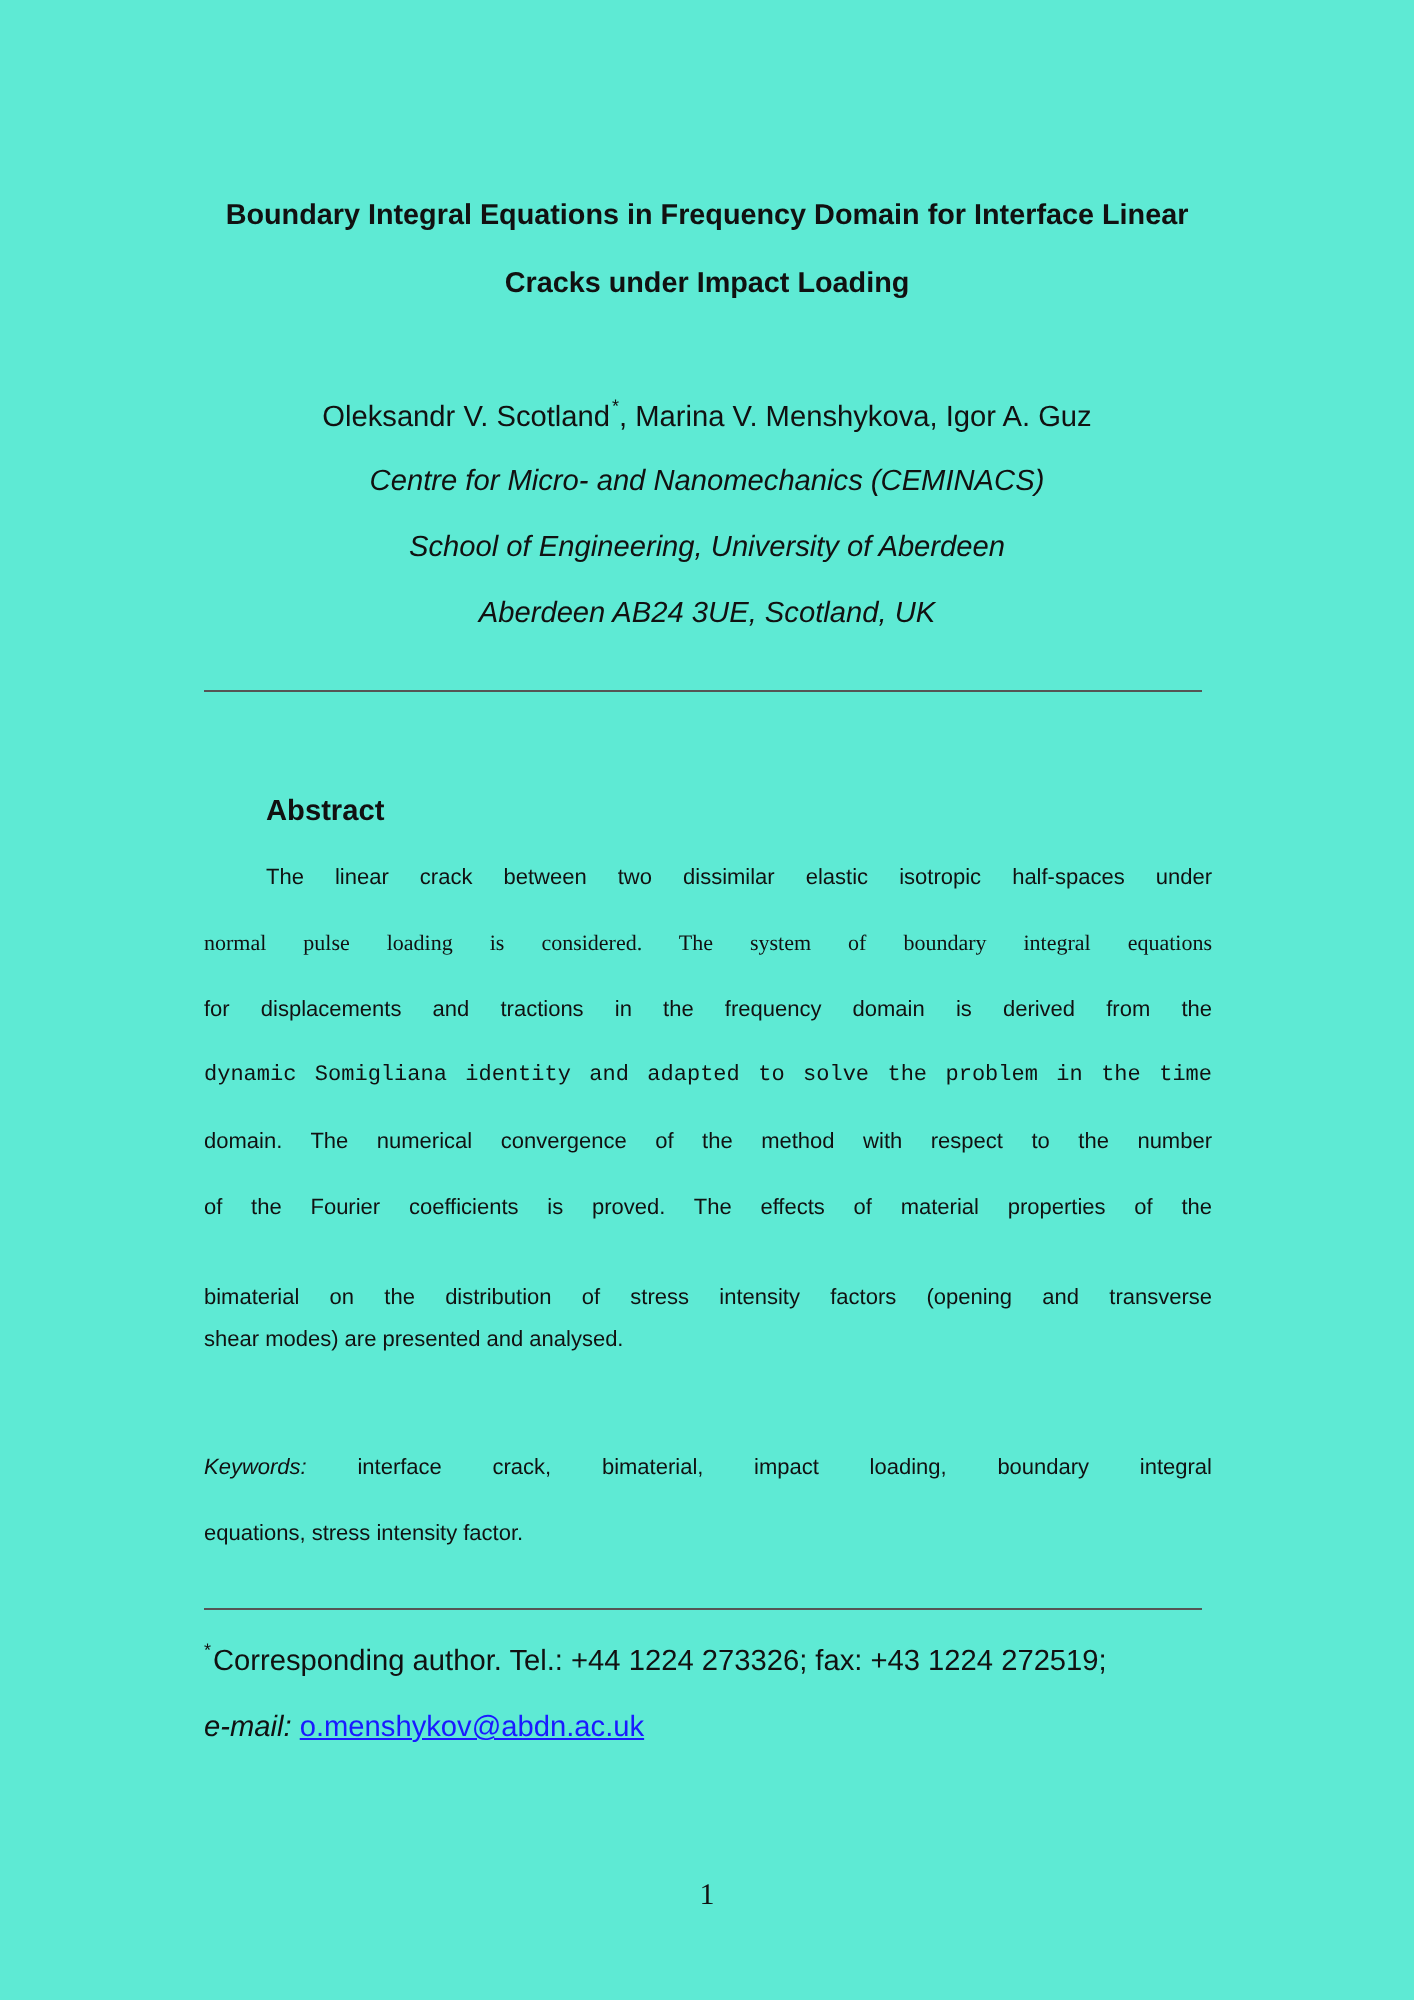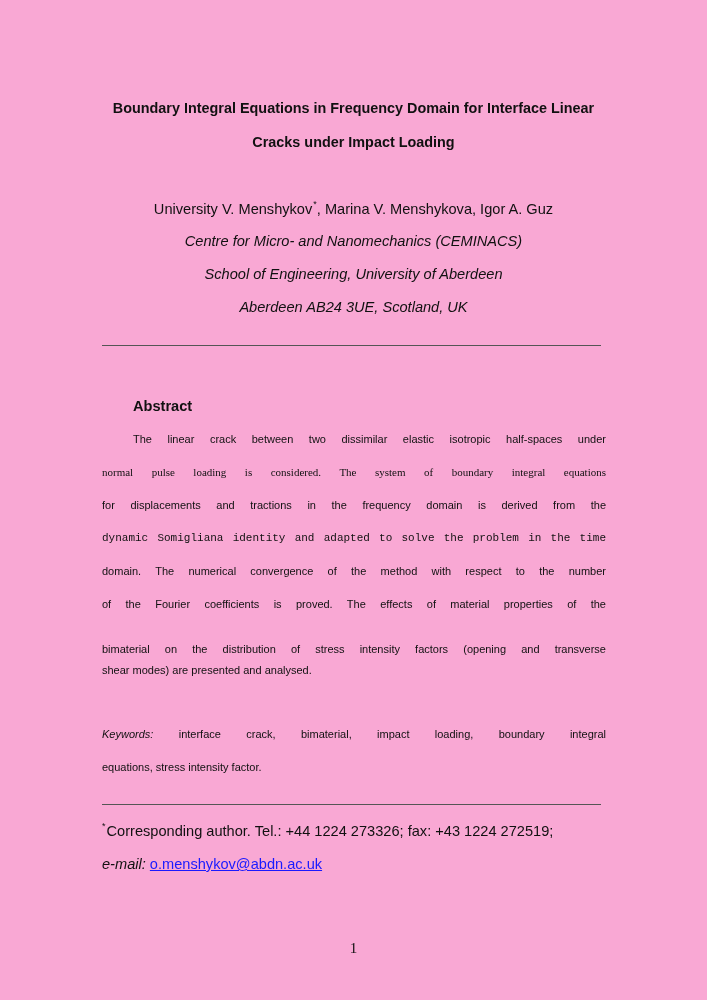--- a/index.html
+++ b/index.html
@@ -12,21 +12,21 @@
       height: 1000px;
       position: relative;
       overflow: hidden;
       font-family: "Liberation Sans", sans-serif;
       color: #111111;
     }
     .page {
       position: absolute;
       left: 0; top: 0;
       width: 707px; height: 1000px;
-      background: #f9a8d4;
+      background: #5eead4;
     }
     .line {
       position: absolute;
       white-space: nowrap;
       font-size: 14.6px;
       line-height: 18px;
     }
     .center {
       left: 0;
       width: 707px;
@@ -82,21 +82,21 @@
   </style>
 </head>
 <body>
 
 <div class="page">
 
   <div class="line center title" style="top:99px;">Boundary Integral Equations in Frequency Domain for Interface Linear</div>
   <div class="line center title" style="top:133px;">Cracks under Impact Loading</div>
 
   <div class="line center" style="top:200px;">
-    <span>University V. Menshykov</span><sup class="star">*</sup><span>, Marina V. Menshykova, Igor A. Guz</span>
+    <span>Oleksandr V. Scotland</span><sup class="star">*</sup><span>, Marina V. Menshykova, Igor A. Guz</span>
   </div>
 
   <div class="line center ital" style="top:232px;">Centre for Micro- and Nanomechanics (CEMINACS)</div>
   <div class="line center ital" style="top:265px;">School of Engineering, University of Aberdeen</div>
   <div class="line center ital" style="top:298px;">Aberdeen AB24 3UE, Scotland, UK</div>
 
   <div class="rule" style="top:345px;"></div>
 
   <div class="line bold" style="left:133px; top:397px;">Abstract</div>
 

